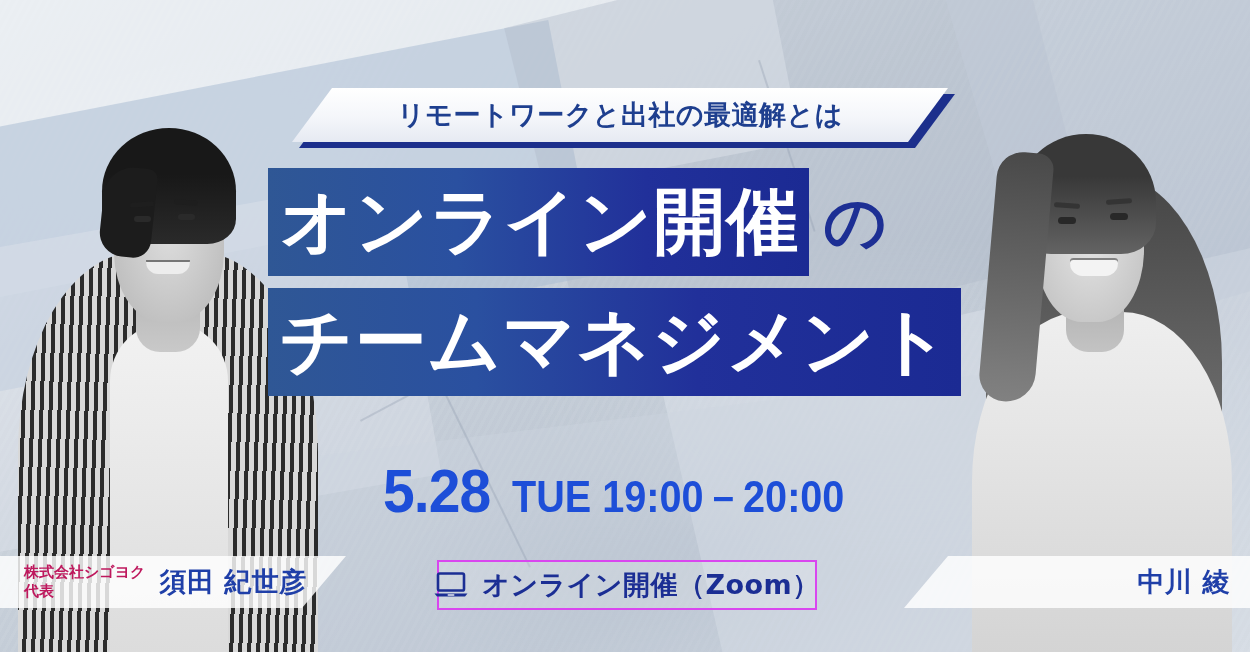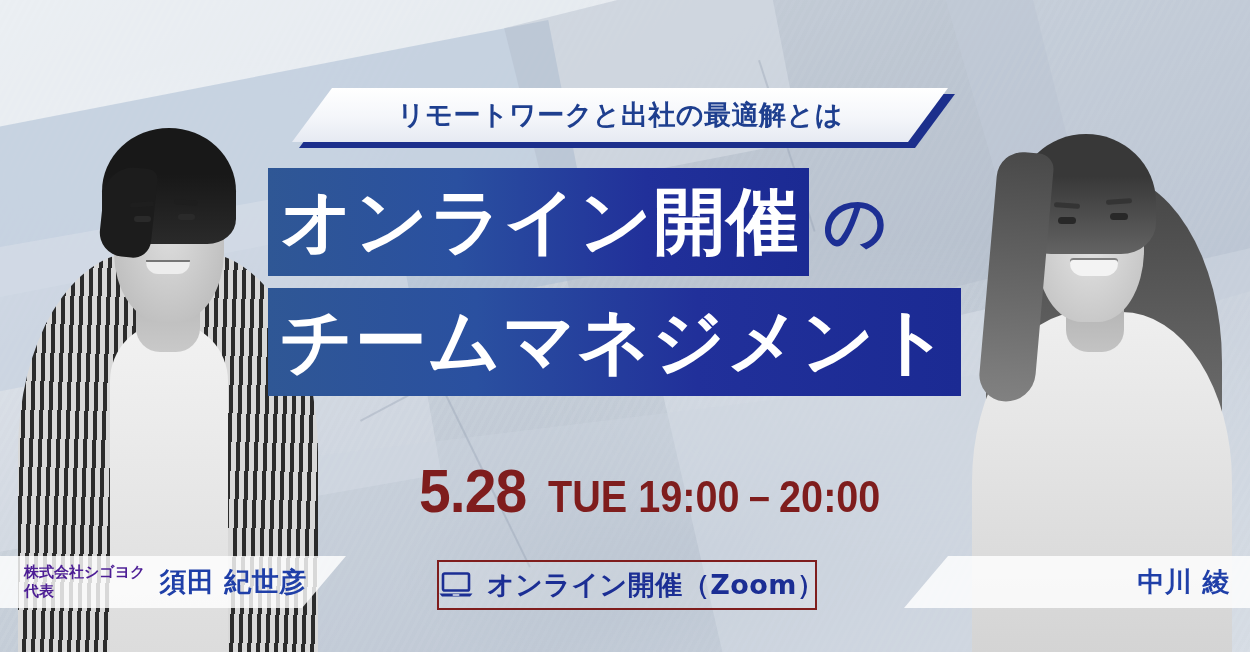--- a/index.html
+++ b/index.html
@@ -268,23 +268,22 @@
     font-family: "DejaVu Sans", "Liberation Sans", sans-serif;
   }
 
   
   .date-line {
     position: absolute;
     top: 455px;
     left: 383px;
     display: flex;
     align-items: baseline;
-    color: #7f1d1d;
-    white-space: nowrap;
-    margin-left: 36px;
+    color: #1d4ed8;
+    white-space: nowrap;
   }
   .date-big {
     font-size: 62px;
     font-weight: 700;
     letter-spacing: -1px;
     font-family: "Liberation Sans Narrow", "Liberation Sans", sans-serif;
     transform: scaleX(.92);
     transform-origin: left bottom;
   }
   .date-small {
@@ -297,24 +296,25 @@
     transform-origin: left bottom;
   }
 
   
   .online-badge {
     position: absolute;
     top: 560px;
     left: 437px;
     width: 380px;
     height: 50px;
-    border: 2px solid #7f1d1d;
+    border: 2px solid #d946ef;
     background: rgba(255,255,255,.18);
     display: flex;
     align-items: center;
+    justify-content: center;
     gap: 14px;
     box-sizing: border-box;
   }
   .laptop-icon { display: block; }
   .online-text {
     color: #1b2e94;
     font-size: 27px;
     font-weight: 700;
     letter-spacing: .5px;
     white-space: nowrap;
@@ -341,21 +341,21 @@
   }
   .plate-right {
     right: -10px;
     width: 356px;
     padding: 0 30px 0 56px;
     clip-path: polygon(44px 0, 100% 0, 100% 100%, 0 100%);
     justify-content: flex-end;
     gap: 14px;
   }
   .plate-org {
-    color: #4c1d95;
+    color: #be185d;
     font-size: 15px;
     font-weight: 700;
     line-height: 1.28;
     white-space: nowrap;
     font-family: "DejaVu Sans", "Liberation Sans", sans-serif;
   }
   .plate-name {
     color: #1f3fa8;
     font-size: 27px;
     font-weight: 700;

